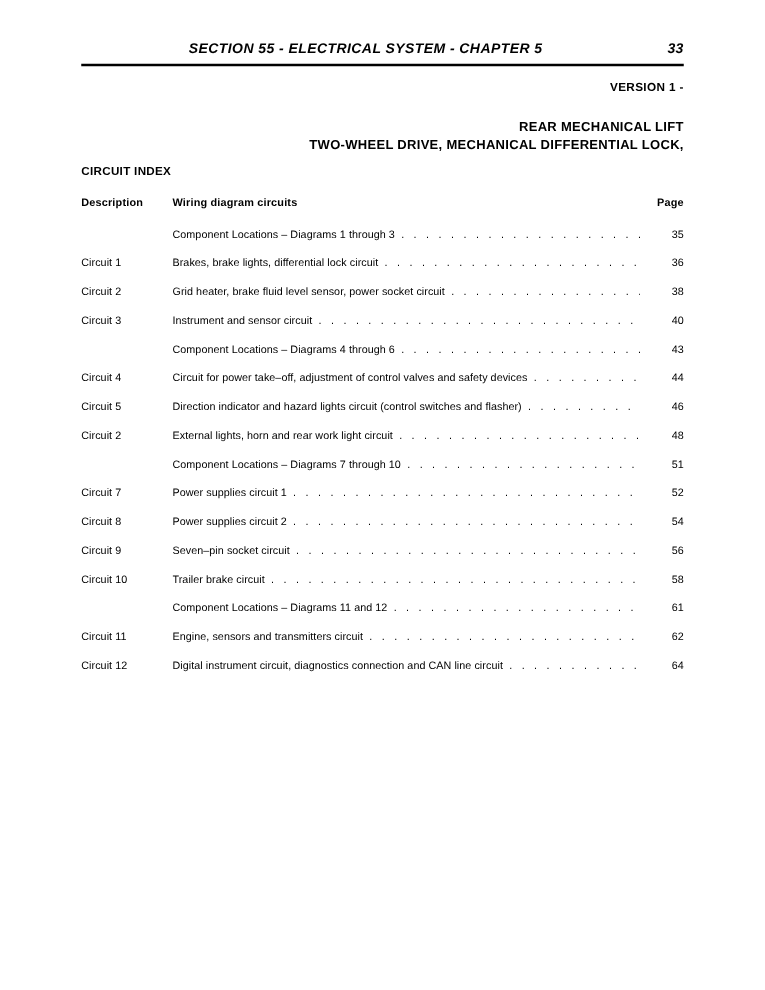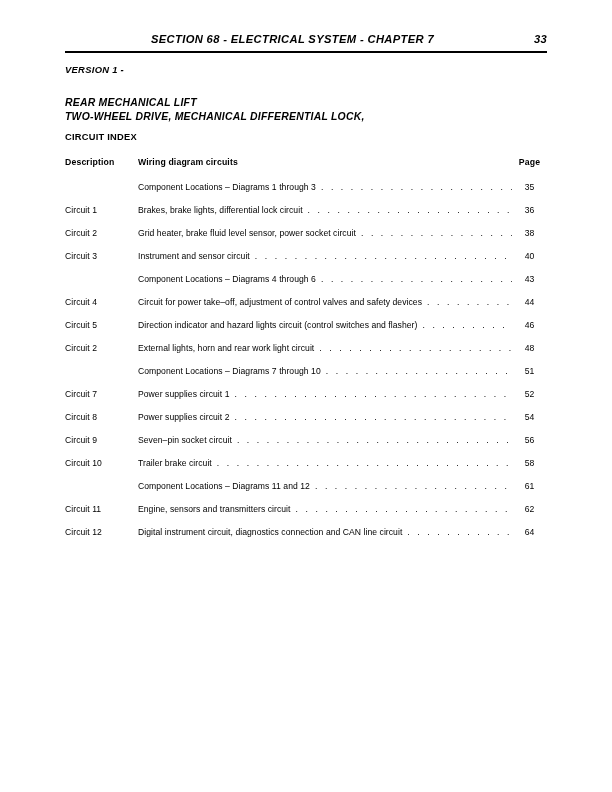--- a/index.html
+++ b/index.html
@@ -63,22 +63,21 @@
     height: 2px;
     background: #000000;
   }
 
   
   .title-block {
     position: absolute;
     left: 65px;
     top: 64px;
     width: 482px;
-    text-align: left;
-    font-style: italic;
+    text-align: right;
   }
   .version-line {
     font-size: 9.4px;
     font-weight: bold;
     letter-spacing: 0.3px;
     margin: 0;
   }
   .main-title {
     margin: 21px 0 0 0;
     font-size: 10.4px;
@@ -114,31 +113,31 @@
 
   .index-table thead th {
     padding: 0 0 8px 0;
     font-size: 8.7px;
     font-weight: bold;
     letter-spacing: 0.15px;
     vertical-align: bottom;
     white-space: nowrap;
   }
   .th-desc, .th-text { text-align: left; }
-  .th-page { text-align: center; }
+  .th-page { text-align: right; }
 
   .index-table tbody td {
     padding: 0;
     height: 23px;
     vertical-align: middle;
     white-space: nowrap;
     letter-spacing: 0.05px;
   }
   .td-desc { text-align: left; }
-  .td-page { text-align: center; }
+  .td-page { text-align: right; }
 
   
   .td-text {
     position: relative;
     overflow: hidden;
   }
   .leader-row {
     display: flex;
     align-items: flex-start;
     width: 100%;
@@ -162,21 +161,21 @@
   }
   
   .td-desc:empty::after { content: ""; }
 </style>
 </head>
 <body>
 
 <div class="page">
 
   <div class="page-header">
-    <div class="header-title">SECTION 68 - ELECTRICAL SYSTEM - CHAPTER 7</div>
+    <div class="header-title">SECTION 55 - ELECTRICAL SYSTEM - CHAPTER 5</div>
     <div class="header-pageno">33</div>
   </div>
   <div class="header-rule"></div>
 
   <div class="title-block">
     <p class="version-line">VERSION 1 -</p>
     <h1 class="main-title">
       <span class="t-line">REAR MECHANICAL LIFT</span>
       <span class="t-line">TWO-WHEEL DRIVE, MECHANICAL DIFFERENTIAL LOCK,</span>
     </h1>

